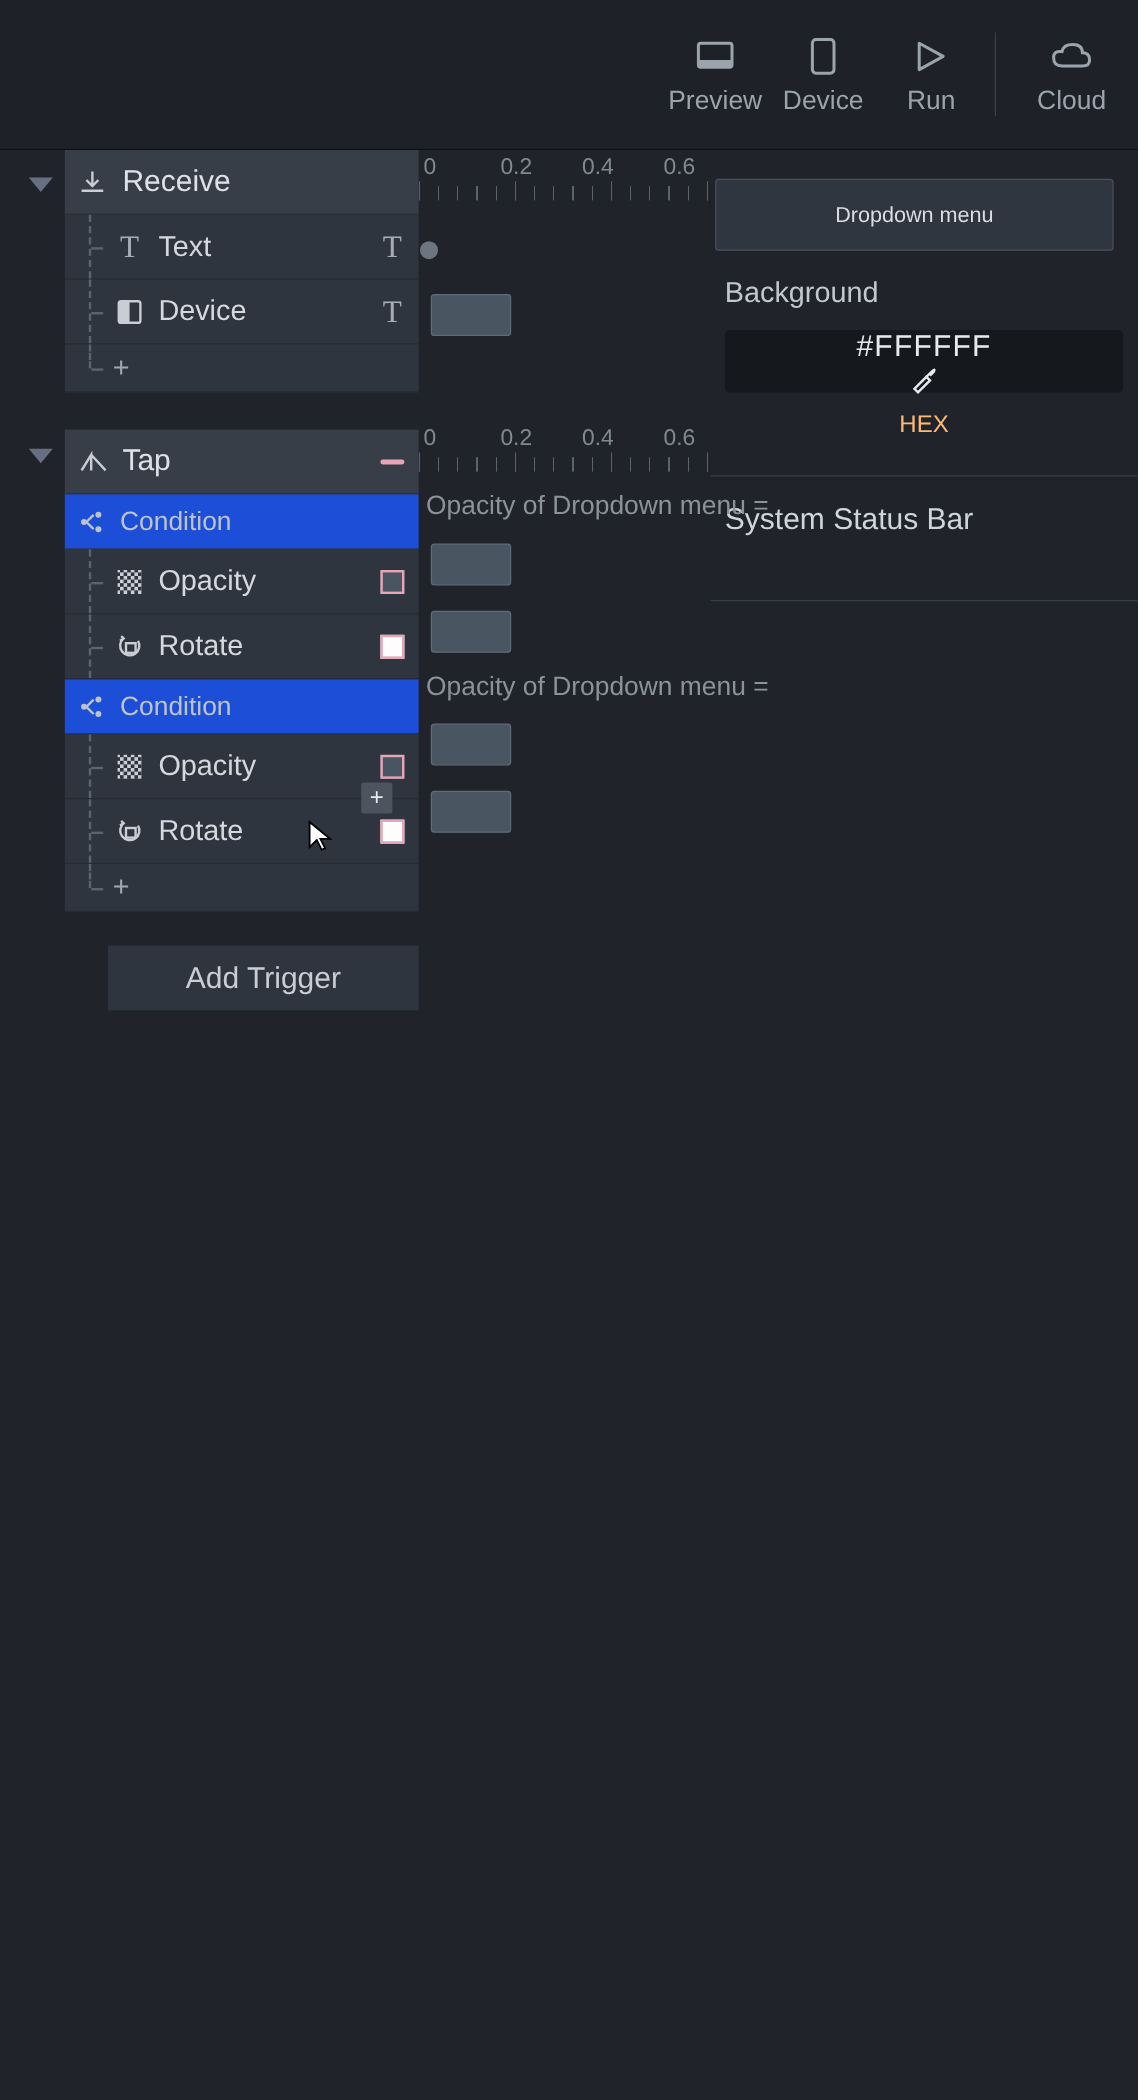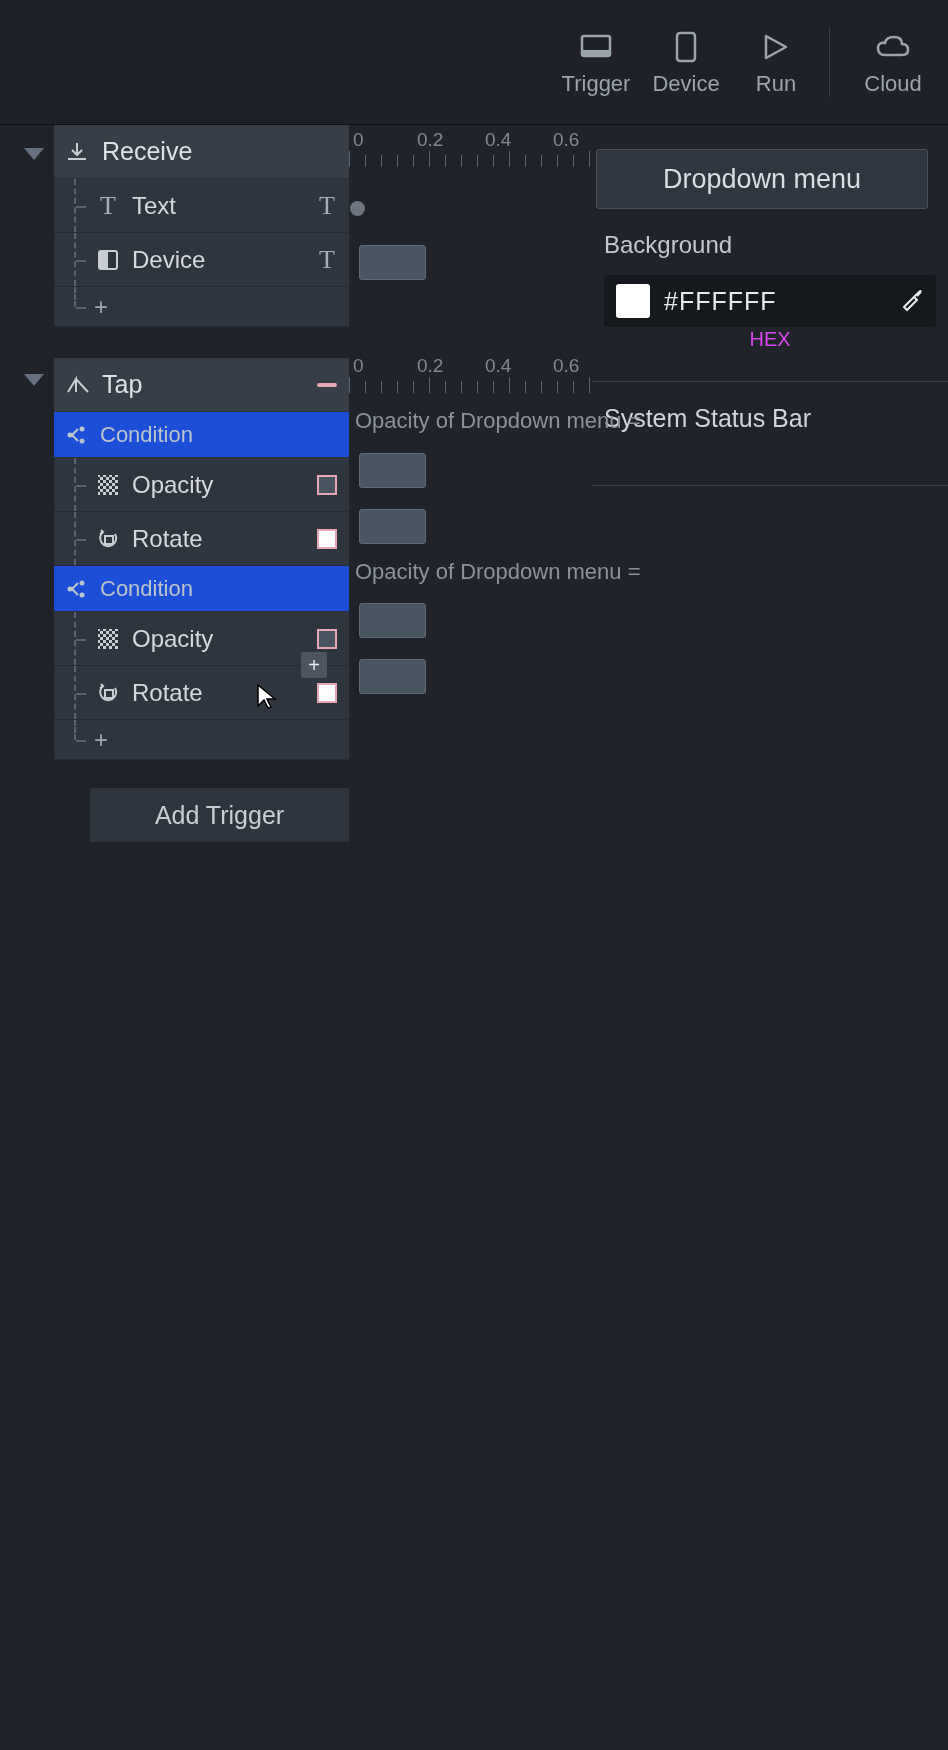--- a/index.html
+++ b/index.html
@@ -204,53 +204,54 @@
 
 .insp-title {
   margin: 24px 20px 0 4px;
   height: 60px;
   background: #30363F;
   border: 1px solid #4A515C;
   border-radius: 3px;
   display: flex;
   align-items: center;
   justify-content: center;
-  font-size: 27px;
+  font-size: 18px;
   color: #D9DEE4;
   cursor: pointer;
 }
 .insp-label {
   margin: 22px 0 0 12px;
   font-size: 24px;
   color: #C2C8D0;
 }
 .color-field {
   margin: 16px 12px 0 12px;
   height: 52px;
   background: #15181C;
   border-radius: 4px;
   display: flex;
   align-items: center;
   padding: 0 12px;
   cursor: pointer;
+  flex-direction: column;
 }
 .color-swatch {
   width: 34px; height: 34px;
   background: #FFFFFF;
   border-radius: 3px;
   margin-right: 14px;
 }
 .color-hex { flex: 1; font-size: 25px; color: #E6EAEE; letter-spacing: 1px; }
 .eyedrop { color: #E6EAEE; }
 
 .hex-caption {
   text-align: center;
-  margin-top: 1px;
+  margin-top: 16px;
   font-size: 20px;
-  color: #d946ef;
+  color: #fdba74;
 }
 .insp-divider {
   margin-top: 30px;
   height: 1px;
   background: #3A4049;
 }
 .insp-row-link {
   padding: 22px 12px;
   font-size: 25px;
   color: #D0D5DB;
@@ -290,21 +291,21 @@
 <body>
 
 <div class="toolbar">
   <div class="toolbar-item">
     <div class="icon">
       <svg width="30" height="24">
           <rect x="1" y="1" width="28" height="20" rx="2" fill="none" stroke="#9BA3AD" stroke-width="2.5"></rect>
           <rect x="1" y="15" width="28" height="6" fill="#9BA3AD"></rect>
         </svg>
     </div>
-    <span class="label">Trigger</span>
+    <span class="label">Preview</span>
   </div>
   <div class="toolbar-item">
     <div class="icon">
       <svg width="20" height="30">
           <rect x="1" y="1" width="18" height="28" rx="3" fill="none" stroke="#9BA3AD" stroke-width="2.5"></rect>
         </svg>
     </div>
     <span class="label">Device</span>
   </div>
   <div class="toolbar-item">

